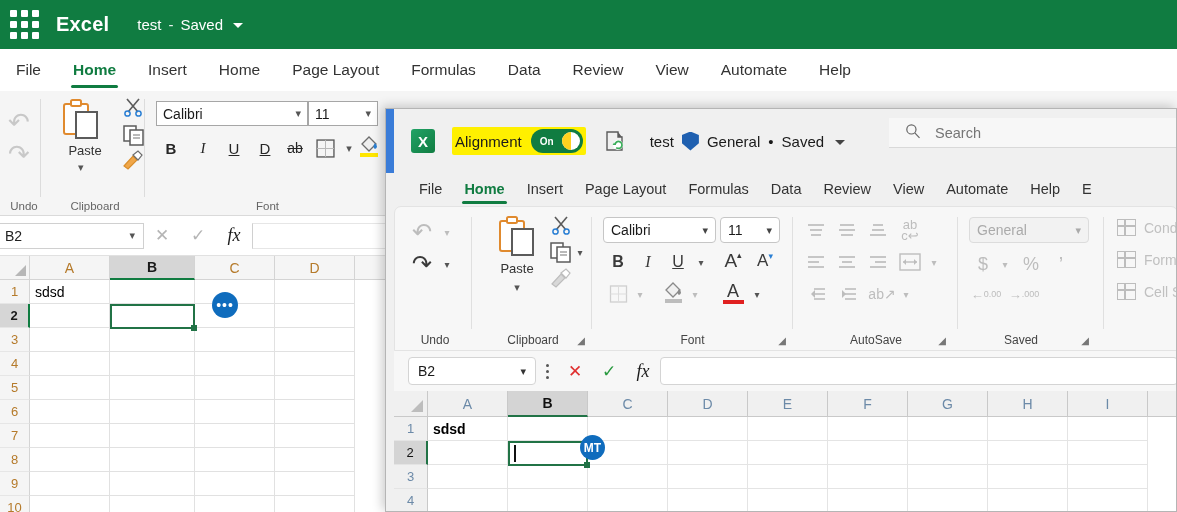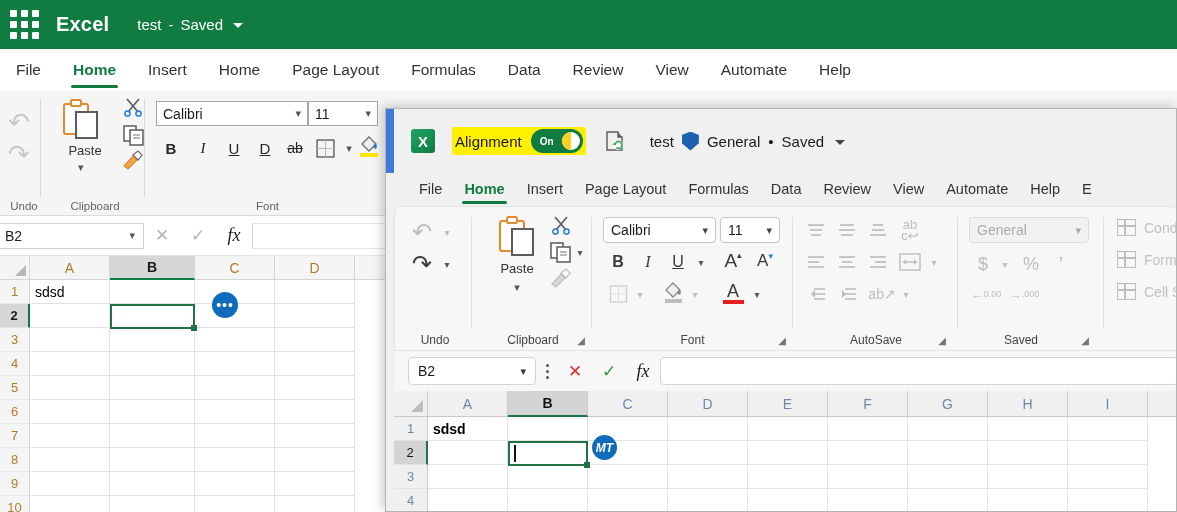--- a/index.html
+++ b/index.html
@@ -362,20 +362,29 @@
       <div class="desk-doc">
         <span>test</span>
         <span class="shield"></span>
         <span>General</span>
         <span>•</span>
         <span>Saved</span>
         <span class="caret-d" style="color:#444;"></span>
       </div>
     </div>
 
+    <div class="desk-search">
+      <span style="color:#666;">
+        <svg width="16" height="16" viewBox="0 0 16 16">
+            <circle cx="6.4" cy="6.4" r="4.6" fill="none" stroke="currentColor" stroke-width="1.2"></circle>
+            <line x1="9.8" y1="9.8" x2="14.5" y2="14.8" stroke="currentColor" stroke-width="1.2"></line>
+          </svg>
+      </span>
+      <span class="ph">Search</span>
+    </div>
 
     <div class="desk-tabs">
       <div class="dtab">File</div>
       <div class="dtab active">Home</div>
       <div class="dtab">Insert</div>
       <div class="dtab">Page Layout</div>
       <div class="dtab">Formulas</div>
       <div class="dtab">Data</div>
       <div class="dtab">Review</div>
       <div class="dtab">View</div>
@@ -658,17 +667,17 @@
       <div class="dg-cell" style="left:354px;top:98px;width:80px;"></div>
       <div class="dg-cell" style="left:434px;top:98px;width:80px;"></div>
       <div class="dg-cell" style="left:514px;top:98px;width:80px;"></div>
       <div class="dg-cell" style="left:594px;top:98px;width:80px;"></div>
       <div class="dg-cell" style="left:674px;top:98px;width:80px;"></div>
 
       <div class="dg-selbox" style="left:114px;top:50px;width:80px;height:25px;">
           <i></i>
         </div>
       <div class="dg-caret" style="left:120px;top:54px;height:17px;"></div>
-      <div class="dg-avatar" style="left:198px;top:44px;font-style:italic;">MT</div>
+      <div class="dg-avatar" style="left:186px;top:44px;">MT</div>
     </div>
   </div>
 
 </div>
 
 </body></html>

